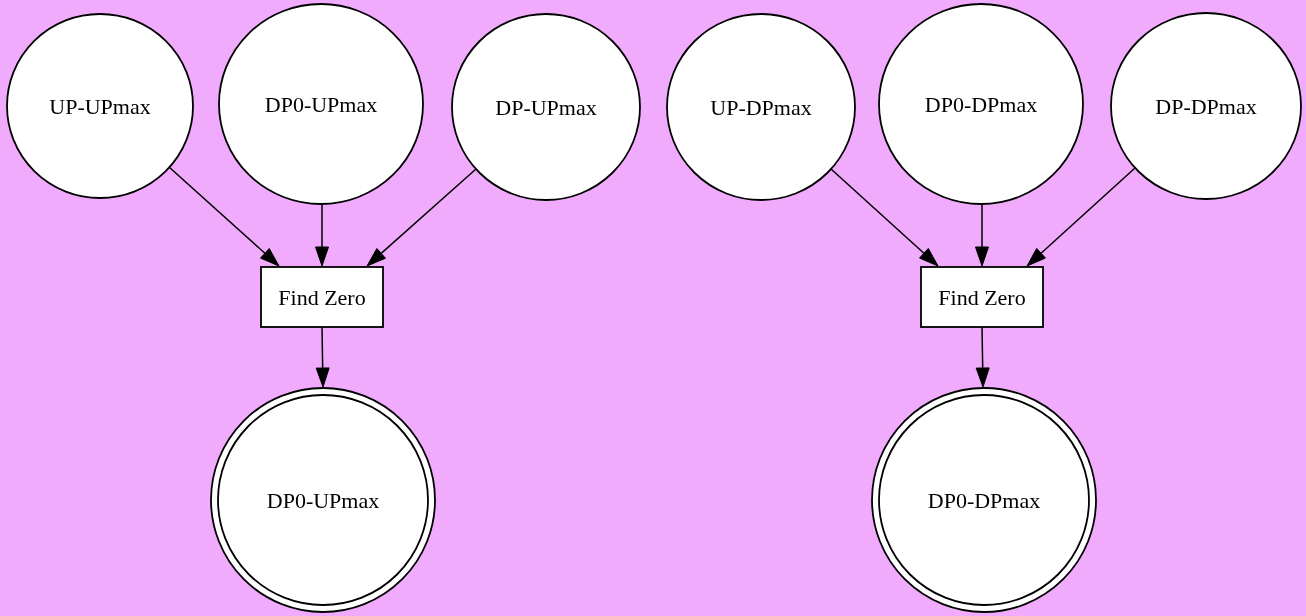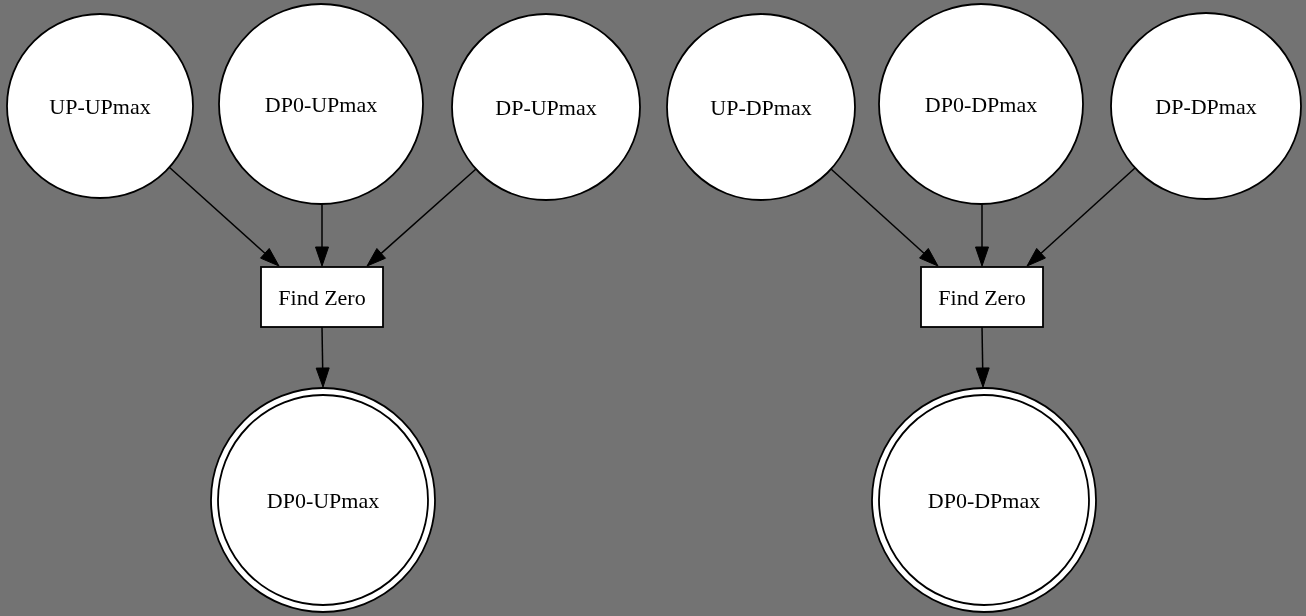--- a/index.html
+++ b/index.html
@@ -4,21 +4,21 @@
 <style>
   html, body {
     margin: 0;
     padding: 0;
     background: #ffffff;
   }
   .diagram-wrap {
     width: 1306px;
     height: 616px;
     overflow: hidden;
-    background: #737373;
+    background: #f0abfc;
   }
   svg text {
     font-family: "Liberation Serif", "DejaVu Serif", serif;
     font-size: 22px;
     fill: #000000;
   }
 </style>
 </head>
 <body>
 

